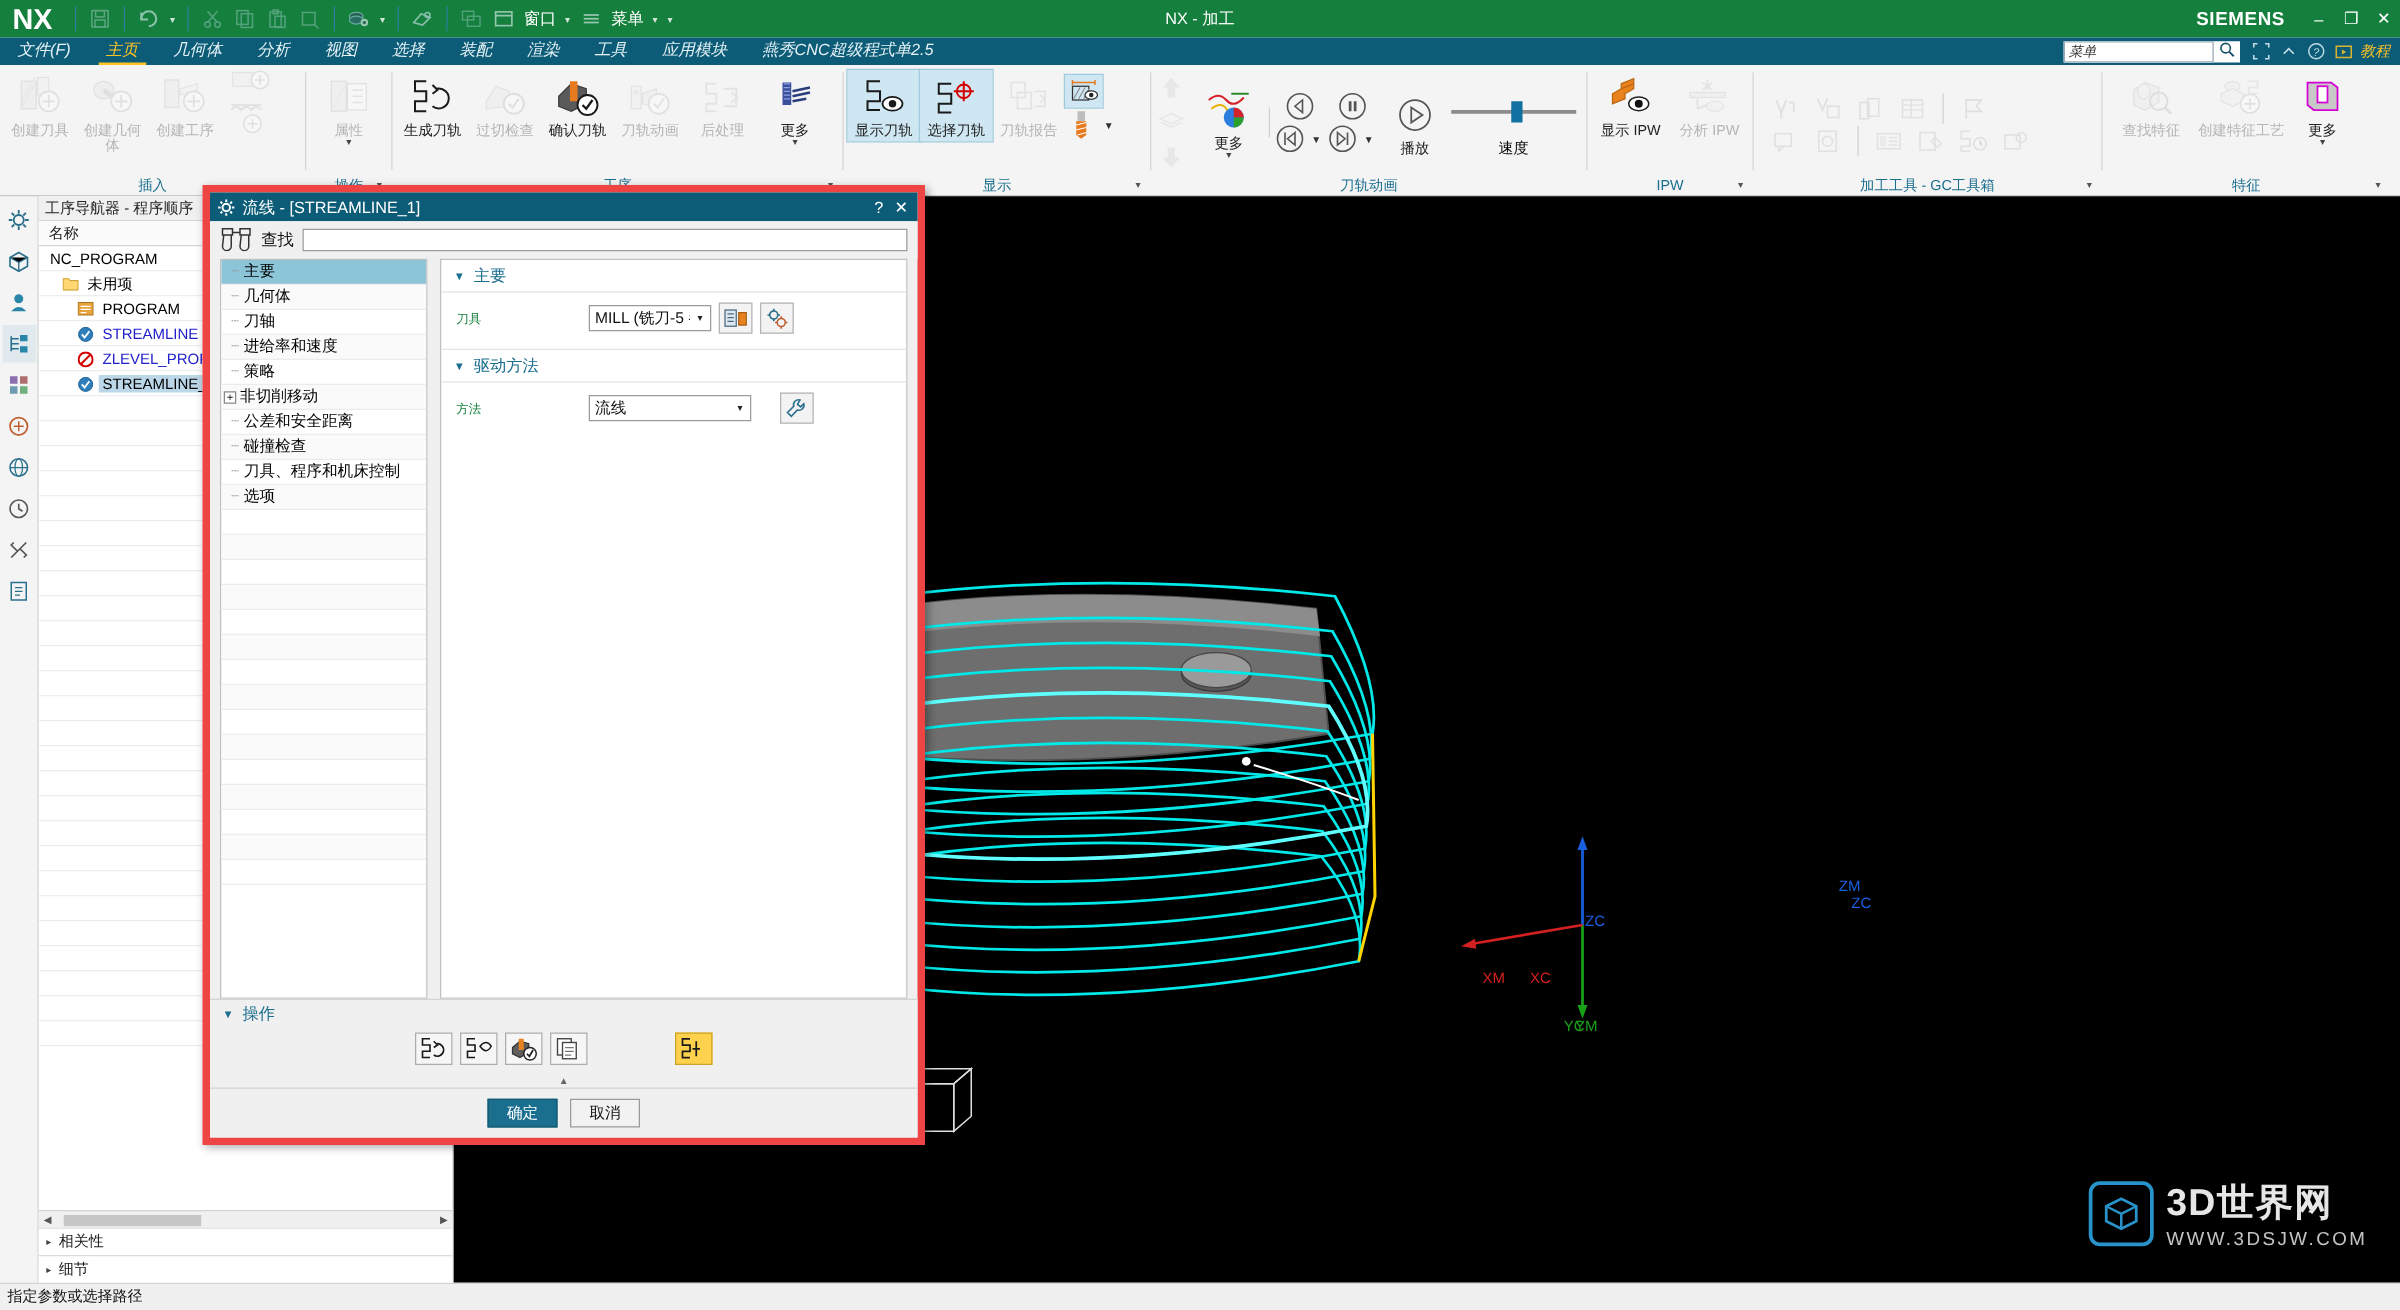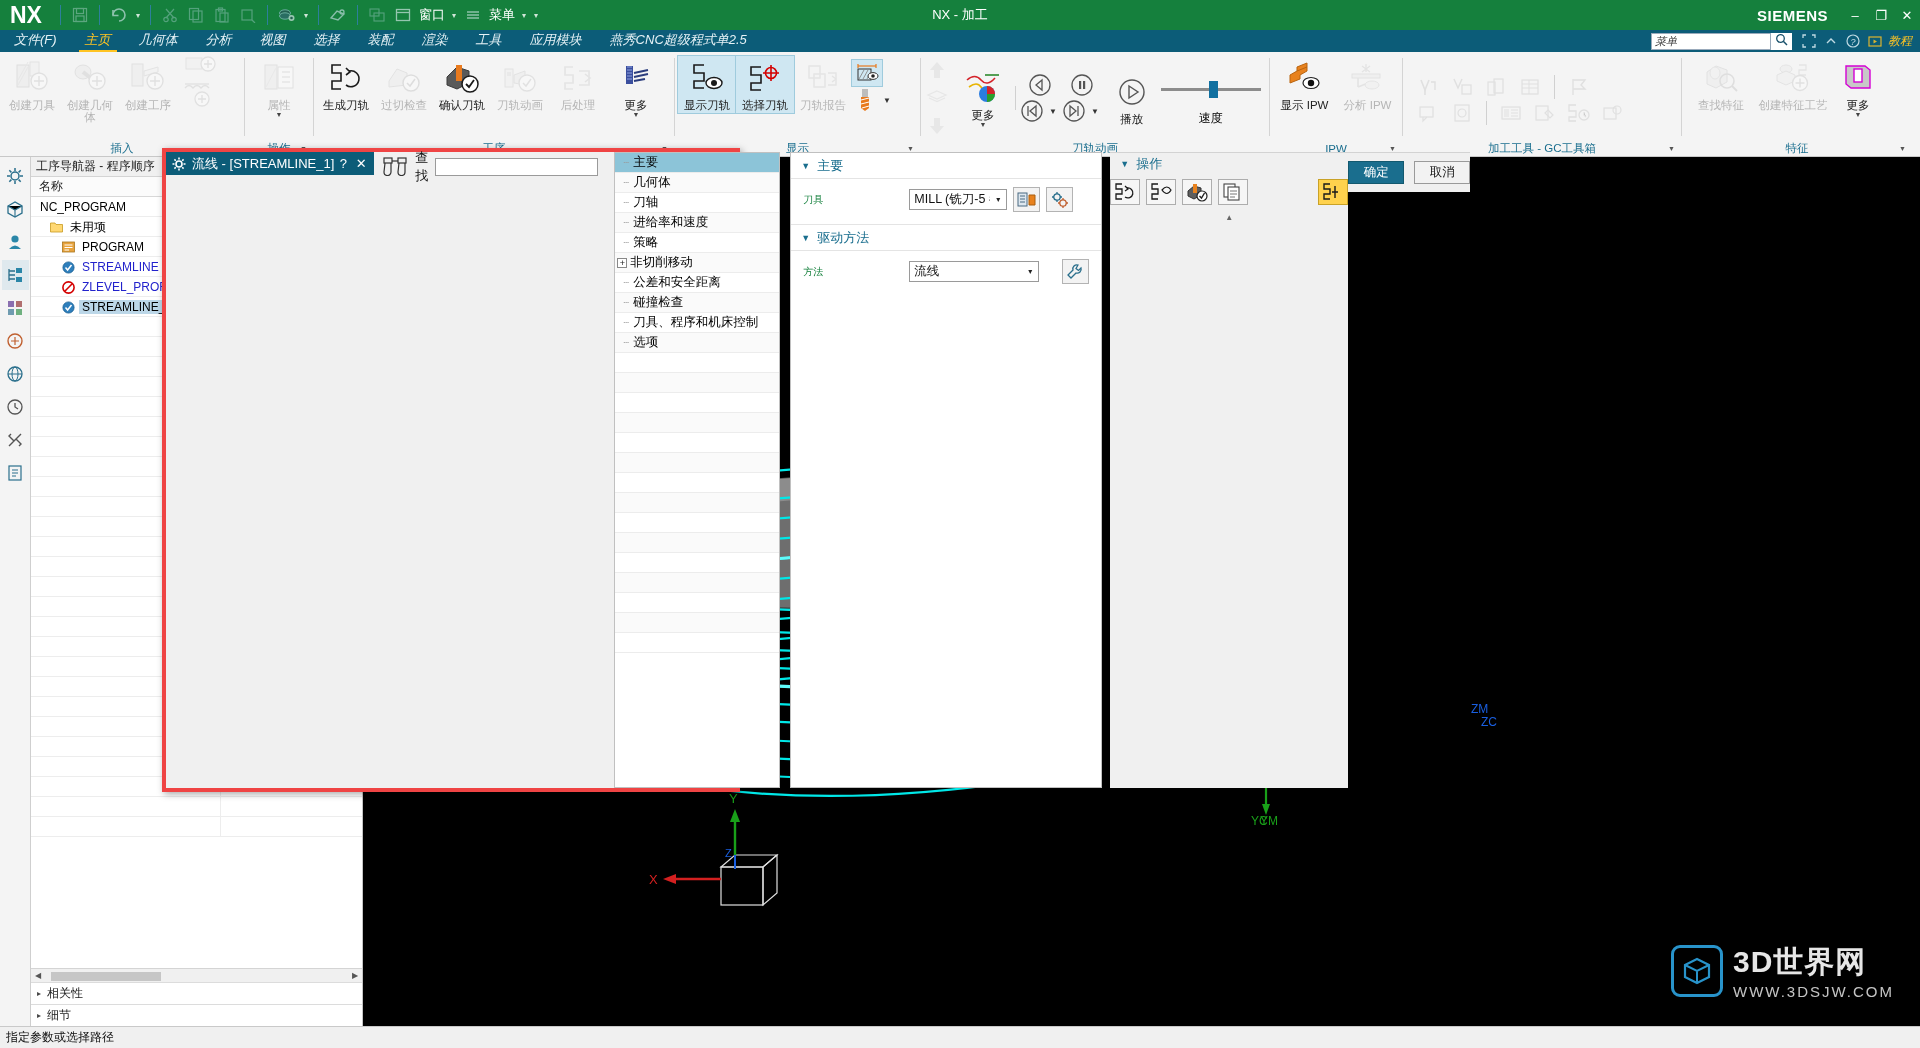--- a/index.html
+++ b/index.html
@@ -164,23 +164,23 @@
   .wmark-t2 { color:#ffffff; font-size:15px; letter-spacing:2px; opacity:.85;}
 
   
   .status {
     height:22px; background:#f0f0f0; border-top:1px solid #c9c9c9;
     display:flex; align-items:center; font-size:12px; color:#111; padding-left:6px;
   }
 
   
   .dialog {
-    position:absolute; left:162px; top:148px; width:578px; height:644px;
-    background:#f0f0f0; border:4px solid #ef4444; box-shadow:2px 2px 7px rgba(0,0,0,.35);
-    display:flex; flex-direction:row; z-index:50;
+    position:absolute; left:162px; top:148px; width:578px; height:768px;
+    background:#f0f0f0; border:6px solid #ef4444; box-shadow:2px 2px 7px rgba(0,0,0,.35);
+    display:flex; flex-direction:column; z-index:50;
   }
   .dlg-title {
     height:23px; background:#0c5c78; display:flex; align-items:center; color:#fff;
     font-size:13px; padding:0 4px;
   }
   .dlg-title .gear { width:18px; display:flex; align-items:center; justify-content:center;}
   .dlg-title .t { flex:1; padding-left:4px; white-space:nowrap;}
   .dlg-title .b { width:18px; text-align:center; font-size:13px; cursor:default;}
   .dlg-find {
     height:30px; display:flex; align-items:center; padding:0 8px; gap:7px;

